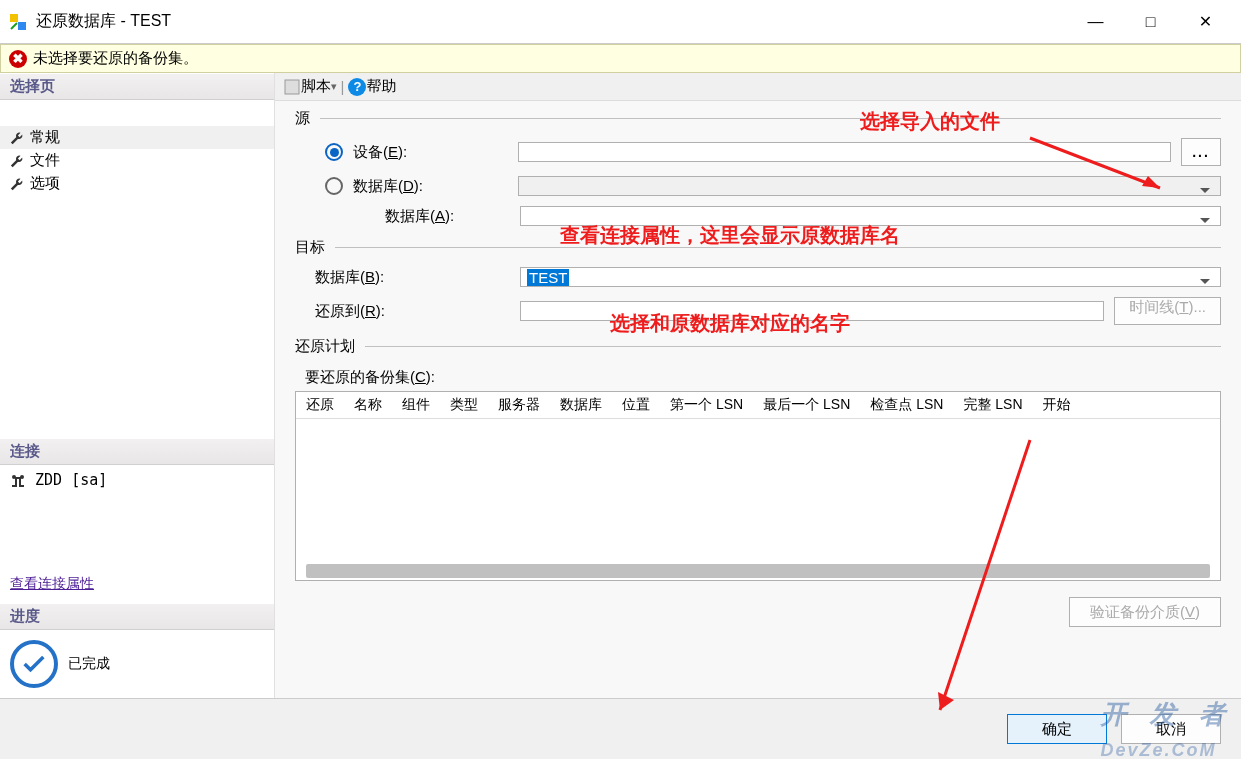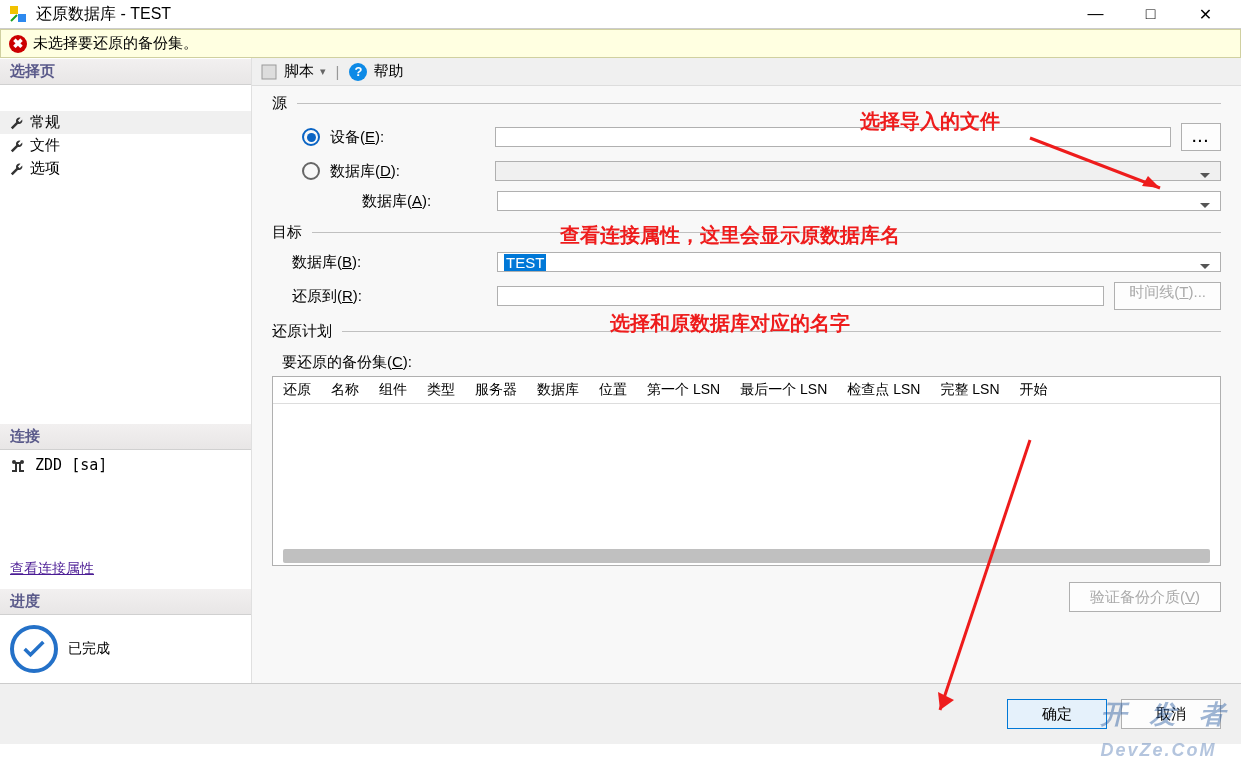--- a/index.html
+++ b/index.html
@@ -1,42 +1,42 @@
 <!DOCTYPE html>
 <html><head>
 <meta charset="utf-8">
 <style>
 * { box-sizing: border-box; margin: 0; padding: 0; }
 body { font-family: "Microsoft YaHei", Arial, sans-serif; font-size: 14px; background: #fff; width: 1241px; height: 773px; overflow: hidden; position: relative; }
 
-.titlebar { height: 29px; display: flex; align-items: center; padding: 0 8px; border-bottom: 1px solid #ccc; background: #fff; }
+.titlebar { height: 44px; display: flex; align-items: center; padding: 0 8px; border-bottom: 1px solid #ccc; background: #fff; }
 .titlebar .app-icon { width: 20px; height: 20px; margin-right: 8px; }
 .titlebar .title { flex: 1; font-size: 16px; color: #000; }
 .titlebar .win-btns { display: flex; gap: 0; }
 .titlebar .win-btn { width: 55px; height: 40px; display: flex; align-items: center; justify-content: center; font-size: 16px; cursor: default; }
 
 .error-bar { background: #FFFFE1; border: 1px solid #d0d0a0; padding: 4px 8px; display: flex; align-items: center; gap: 6px; color: #000; font-size: 15px; }
 .error-icon { width: 18px; height: 18px; border-radius: 50%; background: #cc0000; color: #fff; display: flex; align-items: center; justify-content: center; font-weight: bold; font-size: 13px; }
 
 .main { display: flex; height: 625px; }
 
-.sidebar { width: 252px; display: flex; flex-direction: column; border-right: 1px solid #e0e0e0; }
+.sidebar { width: 275px; display: flex; flex-direction: column; border-right: 1px solid #e0e0e0; }
 .side-section-header { background: linear-gradient(#F2F0F0, #E8E6E6); border-top: 1px solid #fff; border-bottom: 1px solid #d0d0d0; padding: 3px 10px; font-weight: bold; color: #5a5a8a; font-size: 15px; }
 .side-list { padding: 2px 0; }
 .side-item { display: flex; align-items: center; gap: 6px; padding: 2px 10px; cursor: default; font-size: 15px; }
 .side-item.active { background: #f0f0f0; margin-top: 24px; }
 .wrench { width: 14px; height: 14px; }
 .side-fill { flex: 1; }
 .conn-body { padding: 6px 10px; font-size: 15px; font-family: "Consolas", monospace; }
 .conn-link { color: #4c1d95; text-decoration: underline; cursor: pointer; display: inline-block; margin-top: 80px; padding: 0 10px 10px; }
 .progress-body { display: flex; align-items: center; gap: 10px; padding: 10px; }
 .progress-circle { width: 48px; height: 48px; border-radius: 50%; border: 4px solid #2471c8; display: flex; align-items: center; justify-content: center; background: #fff; }
 
 .content { flex: 1; background: #F8F8F8; display: flex; flex-direction: column; }
-.toolbar { display: flex; align-items: center; gap: 6px; padding: 4px 8px; background: #F0F0F0; border-bottom: 1px solid #ddd; font-size: 15px; }
+.toolbar { display: flex; align-items: center; padding: 4px 8px; background: #F0F0F0; border-bottom: 1px solid #ddd; font-size: 15px; }
 .toolbar .sep { color: #999; margin: 0 4px; }
 .help-icon { width: 18px; height: 18px; border-radius: 50%; background: #0d8ae6; color: #fff; display: inline-flex; align-items: center; justify-content: center; font-weight: bold; font-size: 13px; }
 
 .form-area { padding: 8px 20px; flex-shrink: 0; }
 .group-hdr { display: flex; align-items: center; gap: 10px; color: #000; font-size: 15px; }
 .group-hdr .line { flex: 1; height: 1px; background: #c0c0c0; }
 .form-row { display: flex; align-items: center; margin: 10px 0 10px 30px; }
 .radio { width: 18px; height: 18px; border: 2px solid #0a64c4; border-radius: 50%; margin-right: 10px; display: inline-flex; align-items: center; justify-content: center; }
 .radio.checked::after { content: ""; width: 9px; height: 9px; background: #0a64c4; border-radius: 50%; }
 .radio.unchecked { border-color: #666; }

